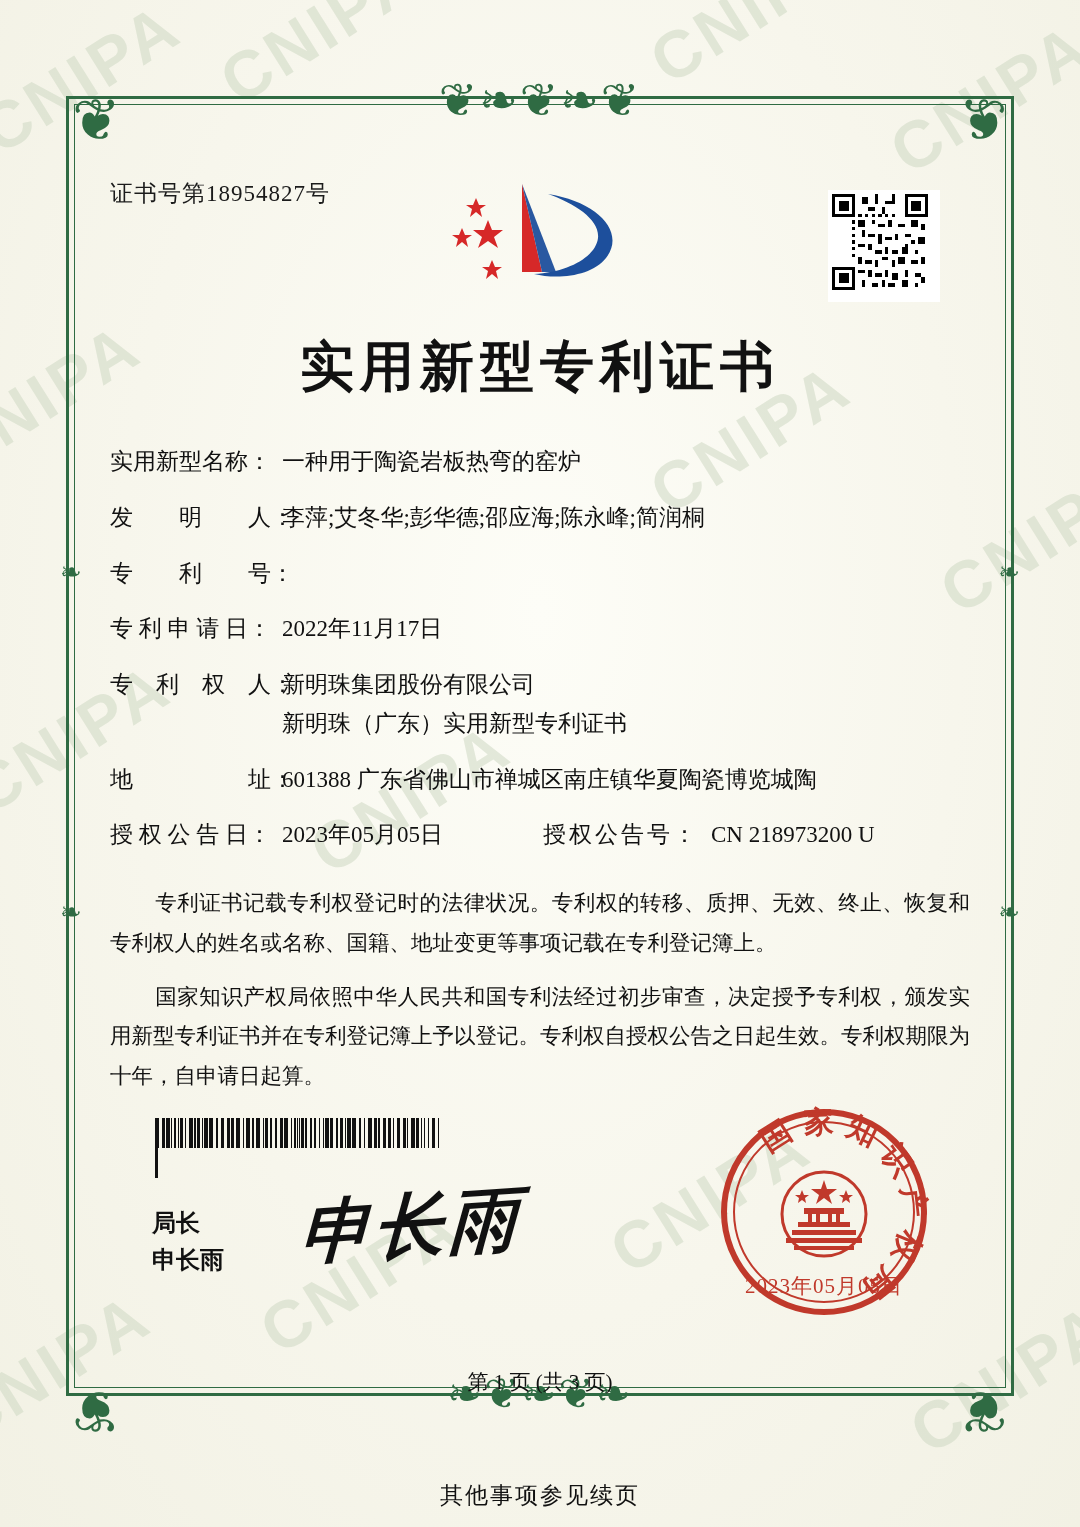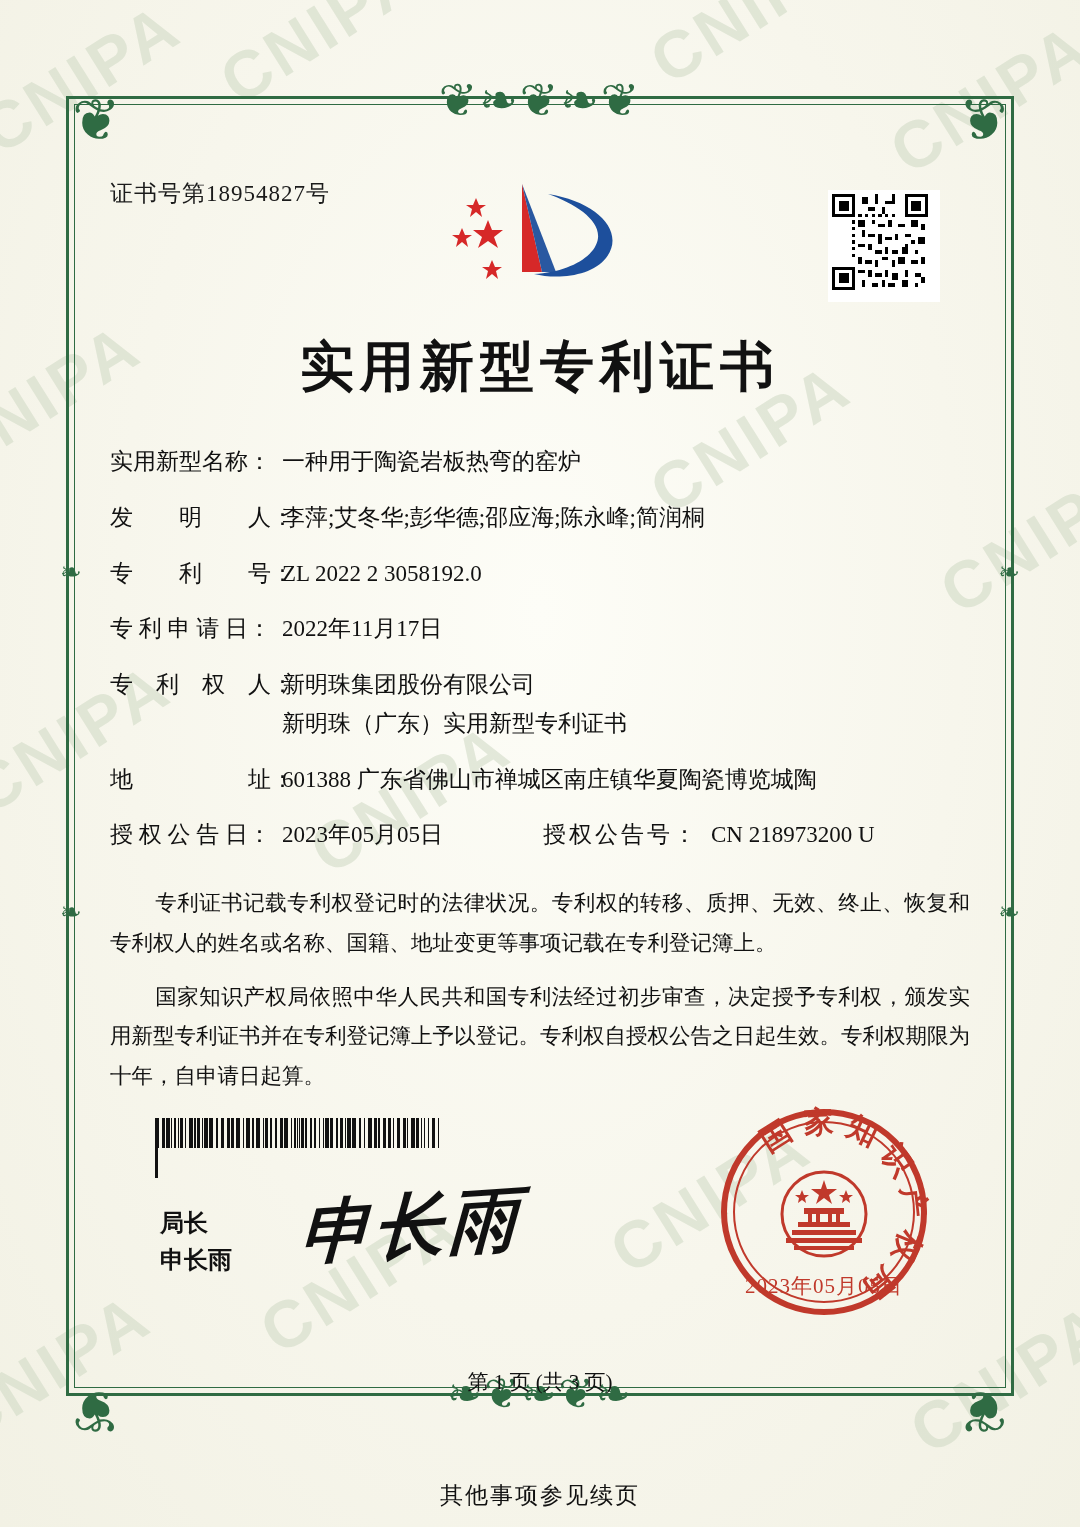--- a/index.html
+++ b/index.html
@@ -205,21 +205,21 @@
   .barcode i {
     display: inline-block;
     background: #111;
     height: 30px;
     vertical-align: top;
   }
 
   
   .sig-block {
     position: absolute;
-    left: 160px;
+    left: 152px;
     top: 1205px;
     font-size: 24px;
     color: #111;
     line-height: 1.55;
     font-weight: 600;
   }
   .sig-hand {
     position: absolute;
     left: 300px;
     top: 1180px;
@@ -427,21 +427,20 @@
         <div class="f-value">一种用于陶瓷岩板热弯的窑炉</div>
       </div>
 
       <div class="field-row">
         <div class="f-label">发　　明　　人：</div>
         <div class="f-value">李萍;艾冬华;彭华德;邵应海;陈永峰;简润桐</div>
       </div>
 
       <div class="field-row">
         <div class="f-label">专　　利　　号：</div>
-        <div class="f-value">ZL 2022 2 3058192.0</div>
       </div>
 
       <div class="field-row">
         <div class="f-label">专 利 申 请 日：</div>
         <div class="f-value">2022年11月17日</div>
       </div>
 
       <div>
         <div class="field-row" style="margin-bottom:0;">
           <div class="f-label">专　利　权　人：</div>

